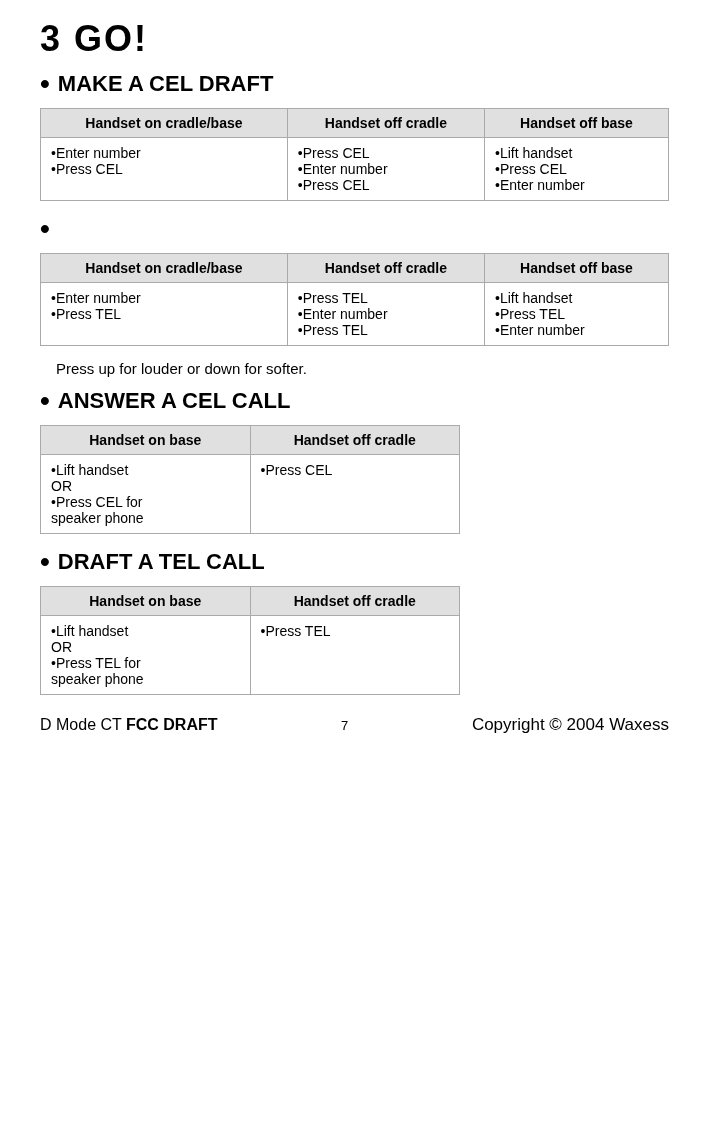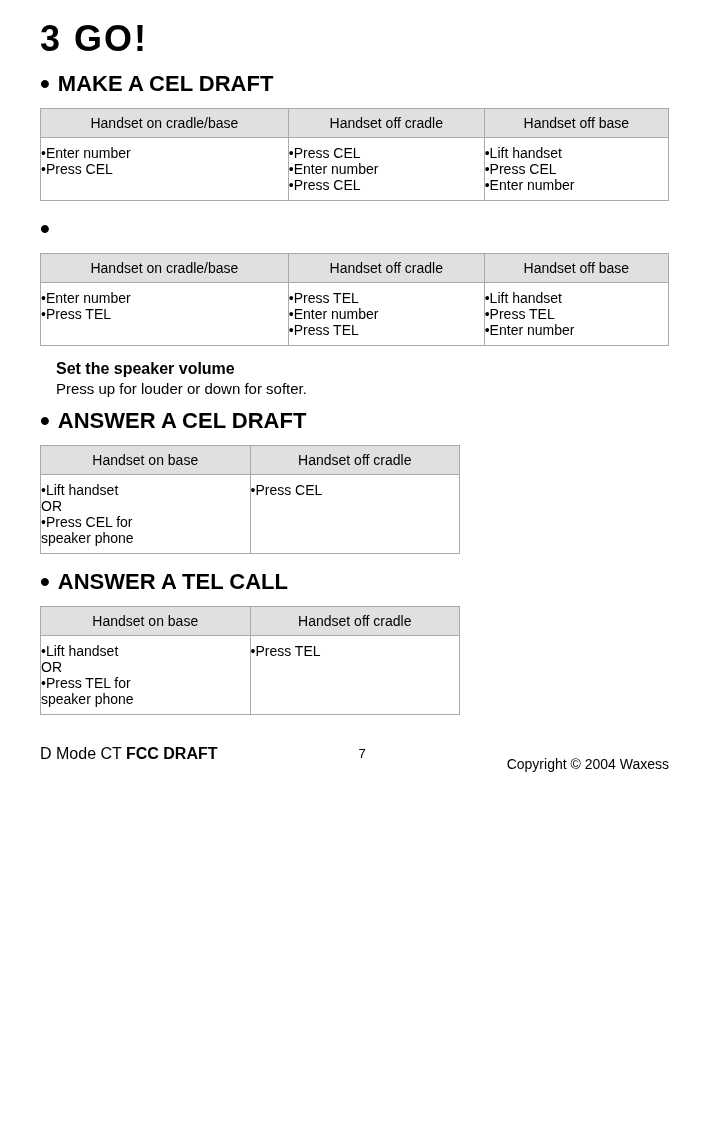--- a/index.html
+++ b/index.html
@@ -33,27 +33,27 @@
     table {
       border-collapse: collapse;
       width: 100%;
       margin-bottom: 14px;
     }
     th {
       background: #e0e0e0;
       border: 1.5px solid #aaa;
       padding: 6px 8px;
       font-size: 14px;
-      font-weight: normal;
+      font-weight: bold;
       text-align: center;
       vertical-align: middle;
     }
     td {
       border: 1.5px solid #aaa;
-      padding: 7px 0;
+      padding: 7px 10px;
       font-size: 14px;
       vertical-align: top;
     }
     .speaker-title {
       font-weight: bold;
       font-size: 16px;
       margin: 4px 0 2px 16px;
     }
     .speaker-sub {
       font-size: 15px;
@@ -62,21 +62,21 @@
     .footer {
       display: flex;
       justify-content: space-between;
       align-items: center;
       margin-top: 20px;
       font-size: 13px;
       border-top: none;
     }
     .footer-left { font-size: 16px; }
     .footer-center { font-size: 13px; }
-    .footer-right { font-size: 14px; margin-top: 21px; }
+    .footer-right { font-size: 17px; }
   </style>
 </head>
 <body>
 
 <h1>3  GO!</h1>
 
 <div class="section-title">
   <span class="bullet-dot">•</span>
   <span>MAKE A CEL DRAFT</span>
 </div>
@@ -121,27 +121,26 @@
 •Enter number
 •Press TEL</td>
       <td style="white-space:pre-line;">•Lift handset
 •Press TEL
 •Enter number</td>
     </tr>
   </tbody>
 </table>
 
 <div>
-  <div class="speaker-title">Set the speaker volume</div>
   <div class="speaker-sub">Press up for louder or down for softer.</div>
 </div>
 
 <div class="section-title">
   <span class="bullet-dot">•</span>
-  <span>ANSWER A CEL DRAFT</span>
+  <span>ANSWER A CEL CALL</span>
 </div>
 <table style="width:420px;">
   <thead>
     <tr>
       <th style="width:210px;">Handset on base</th>
       <th style="width:210px;">Handset off cradle</th>
     </tr>
   </thead>
   <tbody>
     <tr>
@@ -149,21 +148,21 @@
 OR
 •Press CEL for
   speaker phone</td>
       <td style="white-space:pre-line;">•Press CEL</td>
     </tr>
   </tbody>
 </table>
 
 <div class="section-title">
   <span class="bullet-dot">•</span>
-  <span>ANSWER A TEL CALL</span>
+  <span>DRAFT A TEL CALL</span>
 </div>
 <table style="width:420px;">
   <thead>
     <tr>
       <th style="width:210px;">Handset on base</th>
       <th style="width:210px;">Handset off cradle</th>
     </tr>
   </thead>
   <tbody>
     <tr>

